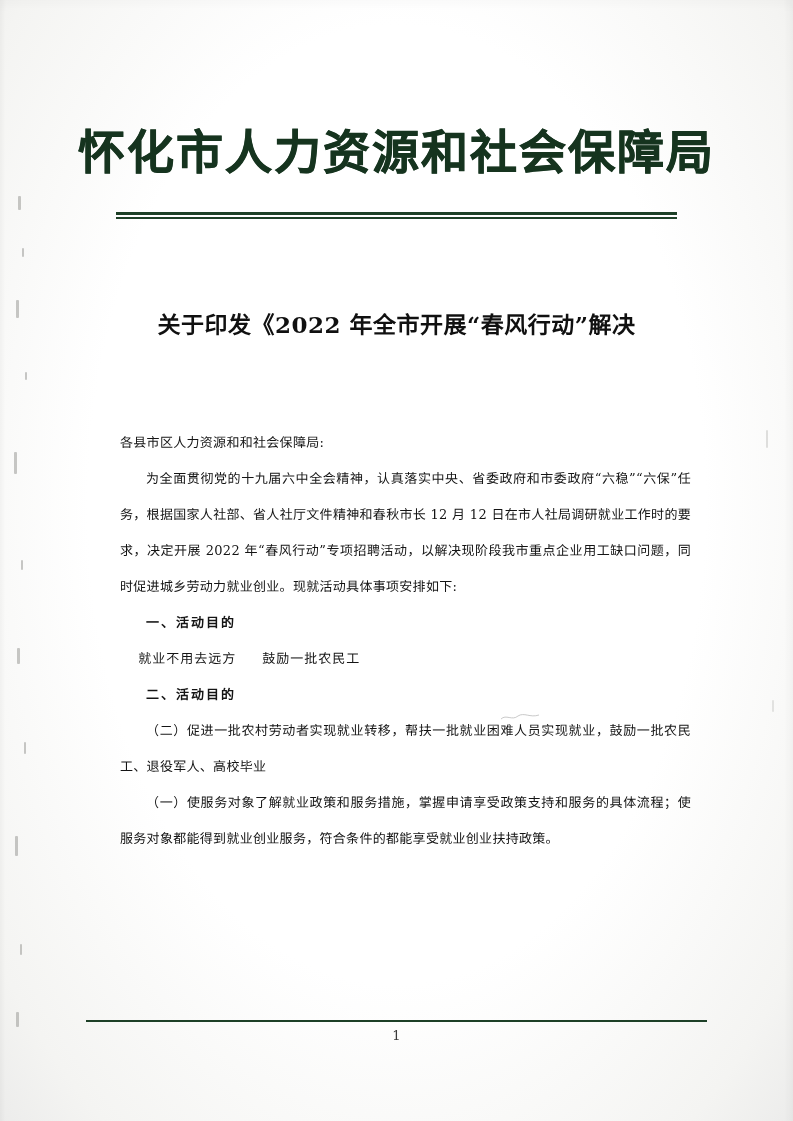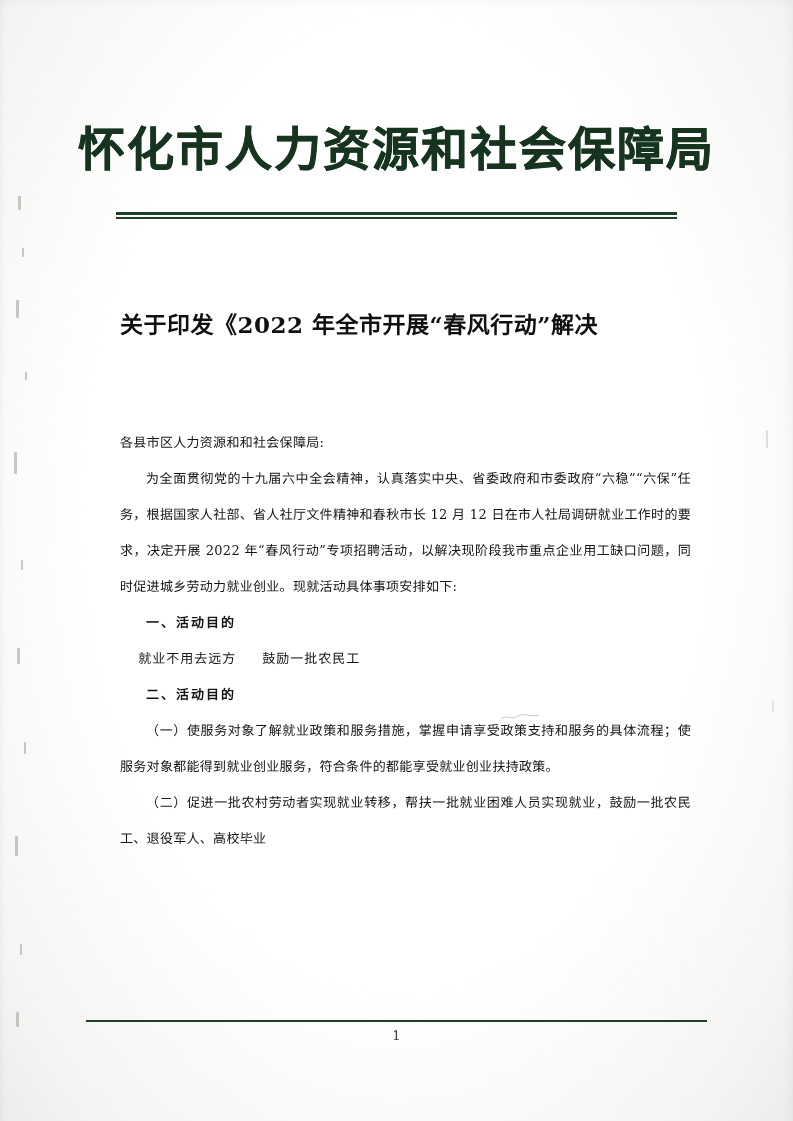--- a/index.html
+++ b/index.html
@@ -54,21 +54,21 @@
 
   
   .masthead {
     position: absolute;
     left: 0;
     right: 0;
     top: 128px;
     text-align: center;
   }
   .masthead .title {
-    font-family: Liberation Mono, monospace;
+    font-family: Liberation Serif, serif;
     font-weight: 700;
     font-size: 47px;
     letter-spacing: 2px;
     color: #16341f;
     line-height: 1.1;
     white-space: nowrap;
     -webkit-text-stroke: 0.6px #16341f;
   }
   .rule-double {
     position: absolute;
@@ -96,21 +96,21 @@
     color: #222;
     letter-spacing: 1px;
   }
 
   
   .doctitle {
     position: absolute;
     left: 120px;
     right: 120px;
     top: 305px;
-    text-align: left;
+    text-align: center;
     font-family: "DejaVu Serif", "Liberation Serif", serif;
     font-weight: 700;
     font-size: 23px;
     line-height: 1.7;
     color: #101010;
     letter-spacing: 0.5px;
   }
 
   
   .body {
@@ -203,22 +203,22 @@
   </div>
 
   <div class="body">
     <p>各县市区人力资源和和社会保障局:</p>
     <p class="p-indent justify">为全面贯彻党的十九届六中全会精神，认真落实中央、省委政府和市委政府“六稳”“六保”任务，根据国家人社部、省人社厅文件精神和春秋市长 12 月 12 日在市人社局调研就业工作时的要求，决定开展 2022 年“春风行动”专项招聘活动，以解决现阶段我市重点企业用工缺口问题，同时促进城乡劳动力就业创业。现就活动具体事项安排如下:</p>
     <p class="p-head">一、活动目的</p>
     <p class="p-slogan">
       <span>就业不用去远方</span><span class="gap"></span><span>鼓励一批农民工</span>
     </p>
     <p class="p-head">二、活动目的</p>
+    <p class="p-indent justify">（二）促进一批农村劳动者实现就业转移，帮扶一批就业困难人员实现就业，鼓励一批农民工、退役军人、高校毕业</p>
     <p class="p-indent justify">（一）使服务对象了解就业政策和服务措施，掌握申请享受政策支持和服务的具体流程；使服务对象都能得到就业创业服务，符合条件的都能享受就业创业扶持政策。</p>
-    <p class="p-indent justify">（二）促进一批农村劳动者实现就业转移，帮扶一批就业困难人员实现就业，鼓励一批农民工、退役军人、高校毕业</p>
   </div>
 
   <svg class="scribble" viewBox="0 0 40 10">
     <path d="M1 7 C6 2, 12 9, 18 4 C24 0, 30 6, 39 3" stroke="#555" stroke-width="0.9" fill="none"></path>
   </svg>
 
   <div class="footer-rule"></div>
   <div class="pageno">1</div>
 
 </div>

